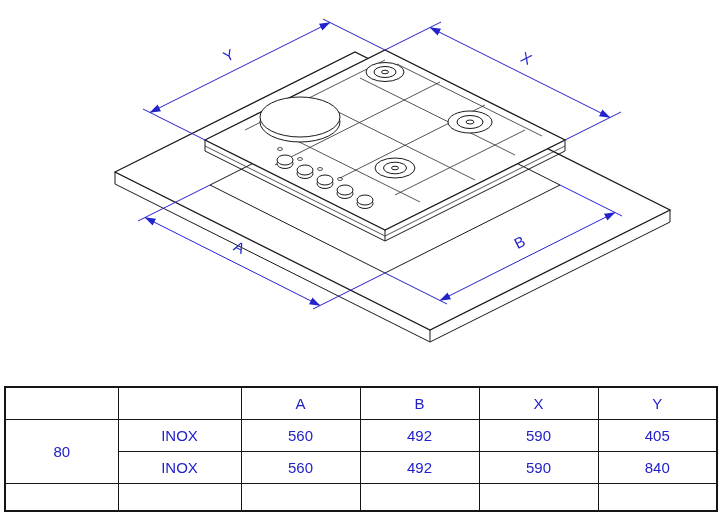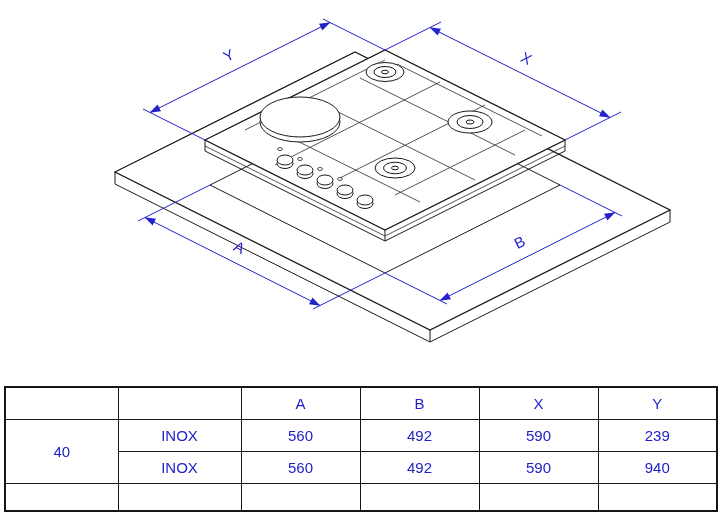--- a/index.html
+++ b/index.html
@@ -165,33 +165,33 @@
     <tbody>
       <tr>
         <td></td>
         <td></td>
         <td>A</td>
         <td>B</td>
         <td>X</td>
         <td>Y</td>
       </tr>
       <tr>
-        <td rowspan="2">40</td>
+        <td rowspan="2">80</td>
         <td>INOX</td>
         <td>560</td>
         <td>492</td>
         <td>590</td>
-        <td>239</td>
+        <td>405</td>
       </tr>
       <tr>
         <td>INOX</td>
         <td>560</td>
         <td>492</td>
         <td>590</td>
-        <td>940</td>
+        <td>840</td>
       </tr>
       <tr class="stub">
         <td></td>
         <td></td>
         <td></td>
         <td></td>
         <td></td>
         <td></td>
       </tr>
     </tbody>

